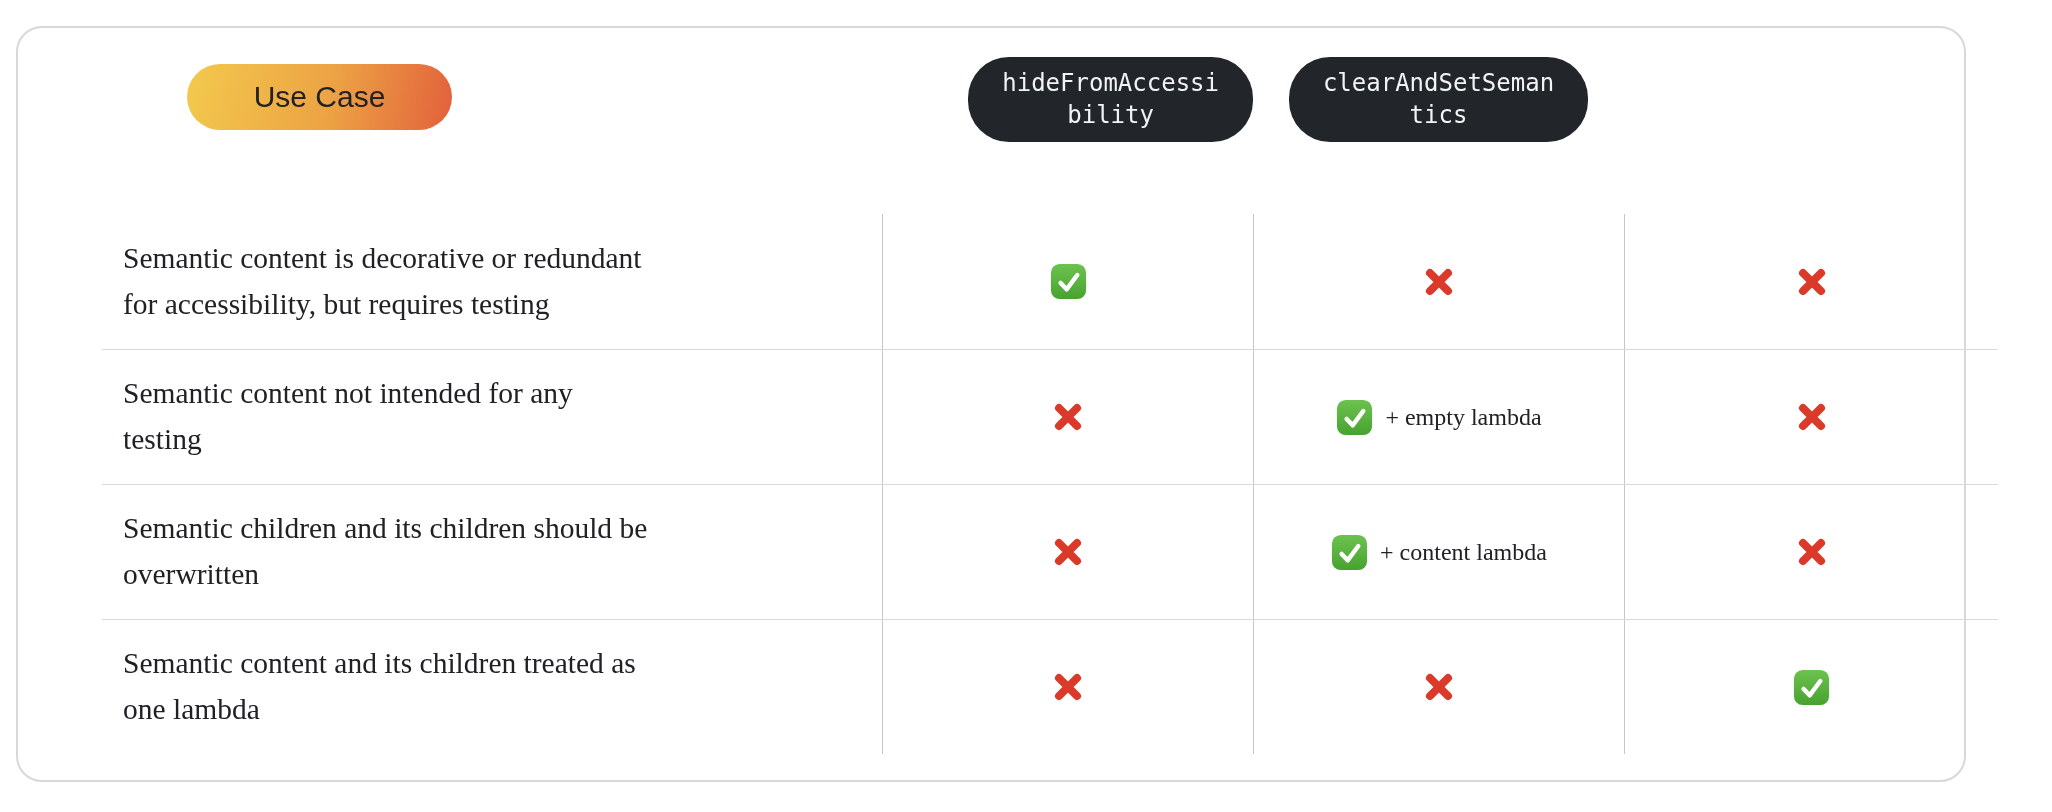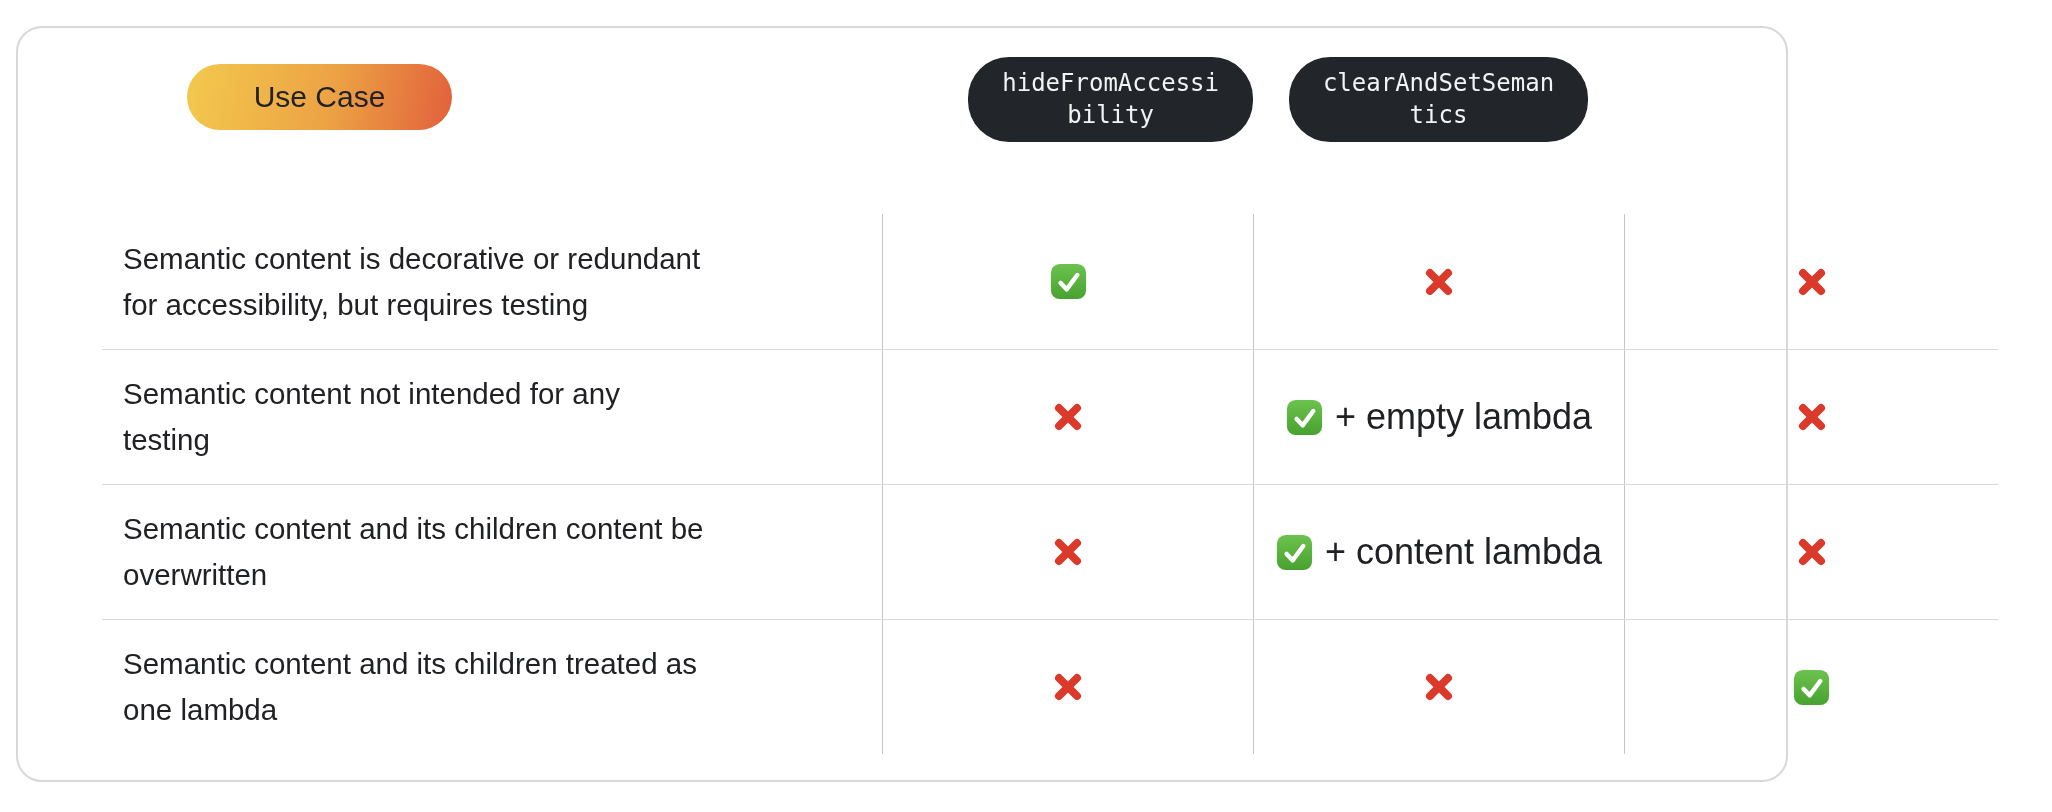--- a/index.html
+++ b/index.html
@@ -5,21 +5,21 @@
   * { box-sizing: border-box; margin: 0; padding: 0; }
   html, body { width: 2052px; height: 812px; background: #ffffff; }
   body {
     font-family: "Liberation Sans", sans-serif;
     color: var(--text, #202124);
     position: relative;
   }
   .card {
     position: absolute;
     left: 16px; top: 26px;
-    width: 1772px; height: 756px;
+    width: 1950px; height: 756px;
     background: #ffffff;
     border: 2px solid var(--card-border, #D8D8D8);
     border-radius: 26px;
   }
   .table {
     position: absolute;
     left: 84px; top: 0;
     width: 1896px;
   }
   .hrow, .trow {
@@ -45,34 +45,34 @@
     display: flex; align-items: center; justify-content: center;
     padding: 10px 34px;
     font-family: "DejaVu Sans Mono", monospace;
     font-size: 24px;
     line-height: 1.35;
     text-align: center;
     white-space: pre-line;
   }
   .trow { height: 135px; }
   .trow + .trow { border-top: 1px solid var(--divider-h, #D9D9D9); }
-  .cell { display: flex; align-items: center; }
+  .cell { display: flex; align-items: center; font-family: Liberation Serif, serif; }
   .cell-usecase {
     padding-left: 21px;
     padding-right: 50px;
     font-size: 29.5px;
     line-height: 1.55;
     color: var(--text, #202124);
     white-space: pre-line;
   }
   .cell-mark {
     justify-content: center;
     border-left: 1.5px solid var(--divider-v, #C6C6C6);
     gap: 12px;
-    font-size: 36px;
+    font-size: 24px;
     color: var(--text, #202124);
   }
   .icon-check { width: 37px; height: 37px; flex: none; }
   .icon-cross { width: 38px; height: 38px; flex: none; }
   .mark-text { white-space: nowrap; }
   .svg-defs { position: absolute; width: 0; height: 0; overflow: hidden; }
 </style>
 </head>
 <body>
 
@@ -143,21 +143,21 @@
             <span class="mark-text">+ empty lambda</span>
           </div>
         <div class="cell cell-mark">
             <svg class="icon-cross" viewBox="0 0 40 40">
               <path d="M10.5 10.5 L29.5 29.5 M29.5 10.5 L10.5 29.5" stroke="#DB3A2A" stroke-width="8.4" stroke-linecap="round"></path>
             </svg>
           </div>
       </div>
 
       <div class="trow">
-        <div class="cell cell-usecase">Semantic content and its children content be
+        <div class="cell cell-usecase">Semantic children and its children should be
 overwritten</div>
         <div class="cell cell-mark">
             <svg class="icon-cross" viewBox="0 0 40 40">
               <path d="M10.5 10.5 L29.5 29.5 M29.5 10.5 L10.5 29.5" stroke="#DB3A2A" stroke-width="8.4" stroke-linecap="round"></path>
             </svg>
           </div>
         <div class="cell cell-mark">
             <svg class="icon-check" viewBox="0 0 40 40">
               <rect x="1" y="1" width="38" height="38" rx="9.5" fill="url(#checkGrad)"></rect>
               <path d="M11.5 21.5 L18 28.5 L29.5 13" fill="none" stroke="#FFFFFF" stroke-width="4.8" stroke-linecap="round" stroke-linejoin="round"></path>

